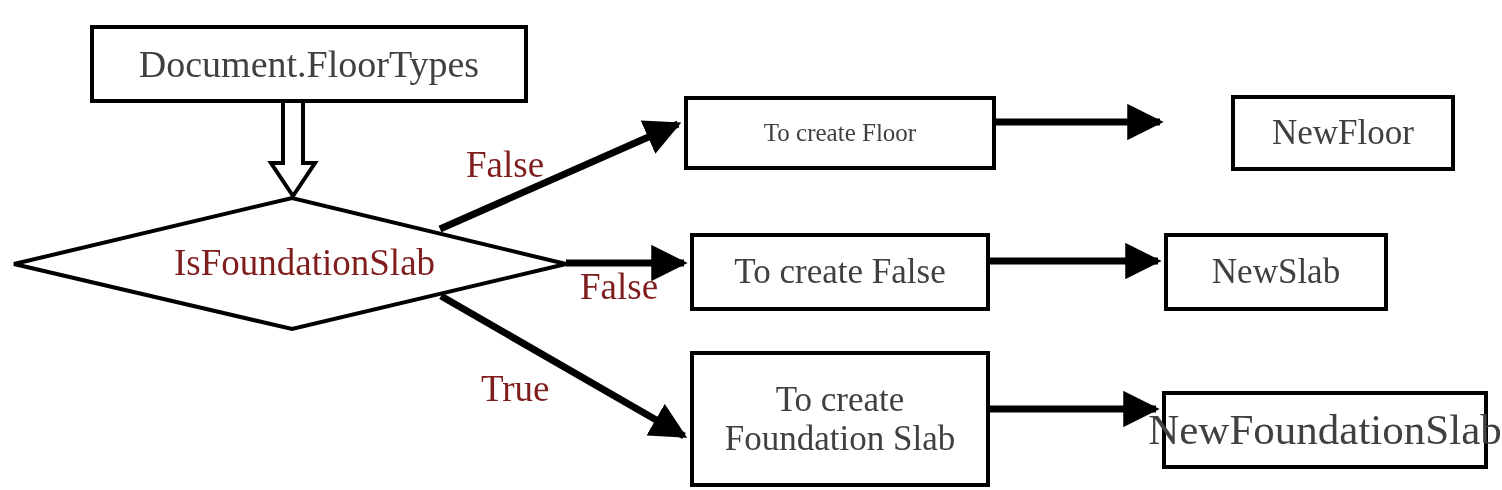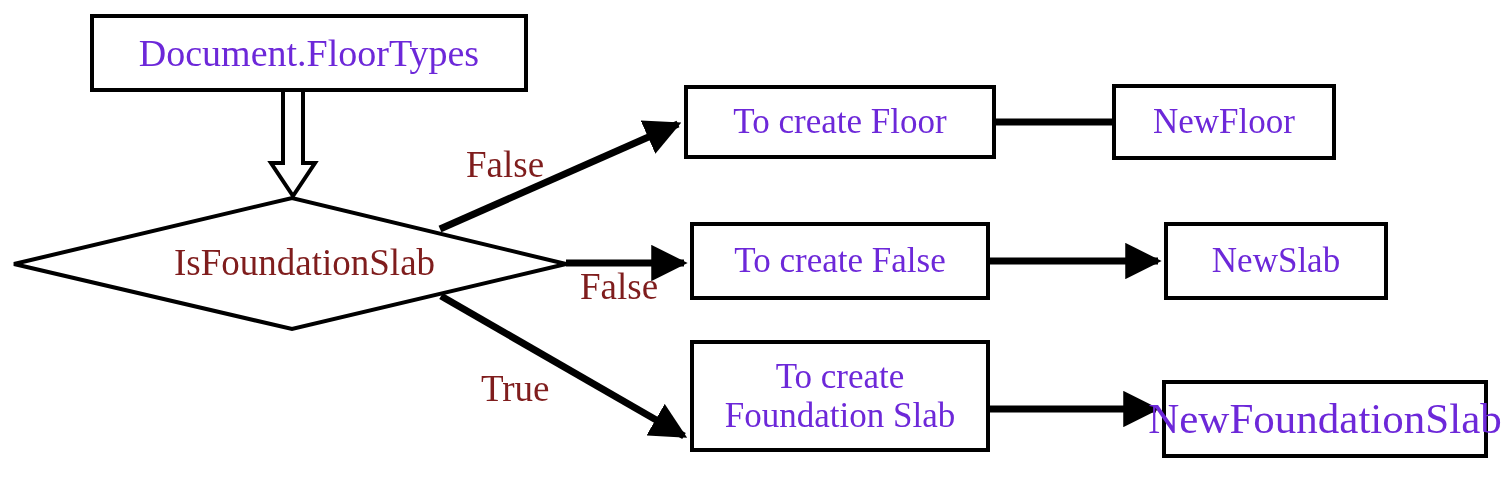--- a/index.html
+++ b/index.html
@@ -27,40 +27,41 @@
   .node {
     position: absolute;
     box-sizing: border-box;
     background: #ffffff;
     border: 4px solid #000000;
     display: flex;
     align-items: center;
     justify-content: center;
     text-align: center;
     line-height: 1.12;
-    color: #6d28d9;
+    color: #404040;
+    margin-top: 11px;
   }
   .node-label {
     display: block;
     white-space: pre-line;
     padding: 0 6px;
   }
   .edge-label {
     position: absolute;
     color: #7f1d1d;
     white-space: nowrap;
     line-height: 1;
   }
   
   #node-document-floortypes { left: 90px;  top: 14px;  width: 438px; height: 78px;  font-size: 38px; }
-  #node-to-create-floor     { left: 684px; top: 85px;  width: 312px; height: 74px;  font-size: 35px; }
-  #node-newfloor            { left: 1112px;top: 84px;  width: 224px; height: 76px;  font-size: 35px; }
+  #node-to-create-floor     { left: 684px; top: 85px;  width: 312px; height: 74px;  font-size: 25px; }
+  #node-newfloor            { left: 1231px;top: 84px;  width: 224px; height: 76px;  font-size: 35px; }
   #node-to-create-slab      { left: 690px; top: 222px; width: 300px; height: 78px;  font-size: 35px; }
   #node-newslab             { left: 1164px;top: 222px; width: 224px; height: 78px;  font-size: 35px; align-items: center; }
-  #node-to-create-foundation-slab { left: 690px; top: 340px; width: 300px; height: 112px; font-size: 35px; }
+  #node-to-create-foundation-slab { left: 690px; top: 340px; width: 300px; height: 136px; font-size: 35px; }
   #node-newfoundationslab   { left: 1162px;top: 380px; width: 326px; height: 78px;  font-size: 43px; }
   
   #edge-label-false-top    { left: 466px; top: 146px; font-size: 37px; }
   #edge-label-false-middle { left: 580px; top: 268px; font-size: 37px; }
   #edge-label-true         { left: 481px; top: 370px; font-size: 37px; }
 </style>
 </head>
 <body>
 
 <div id="diagram-root">

